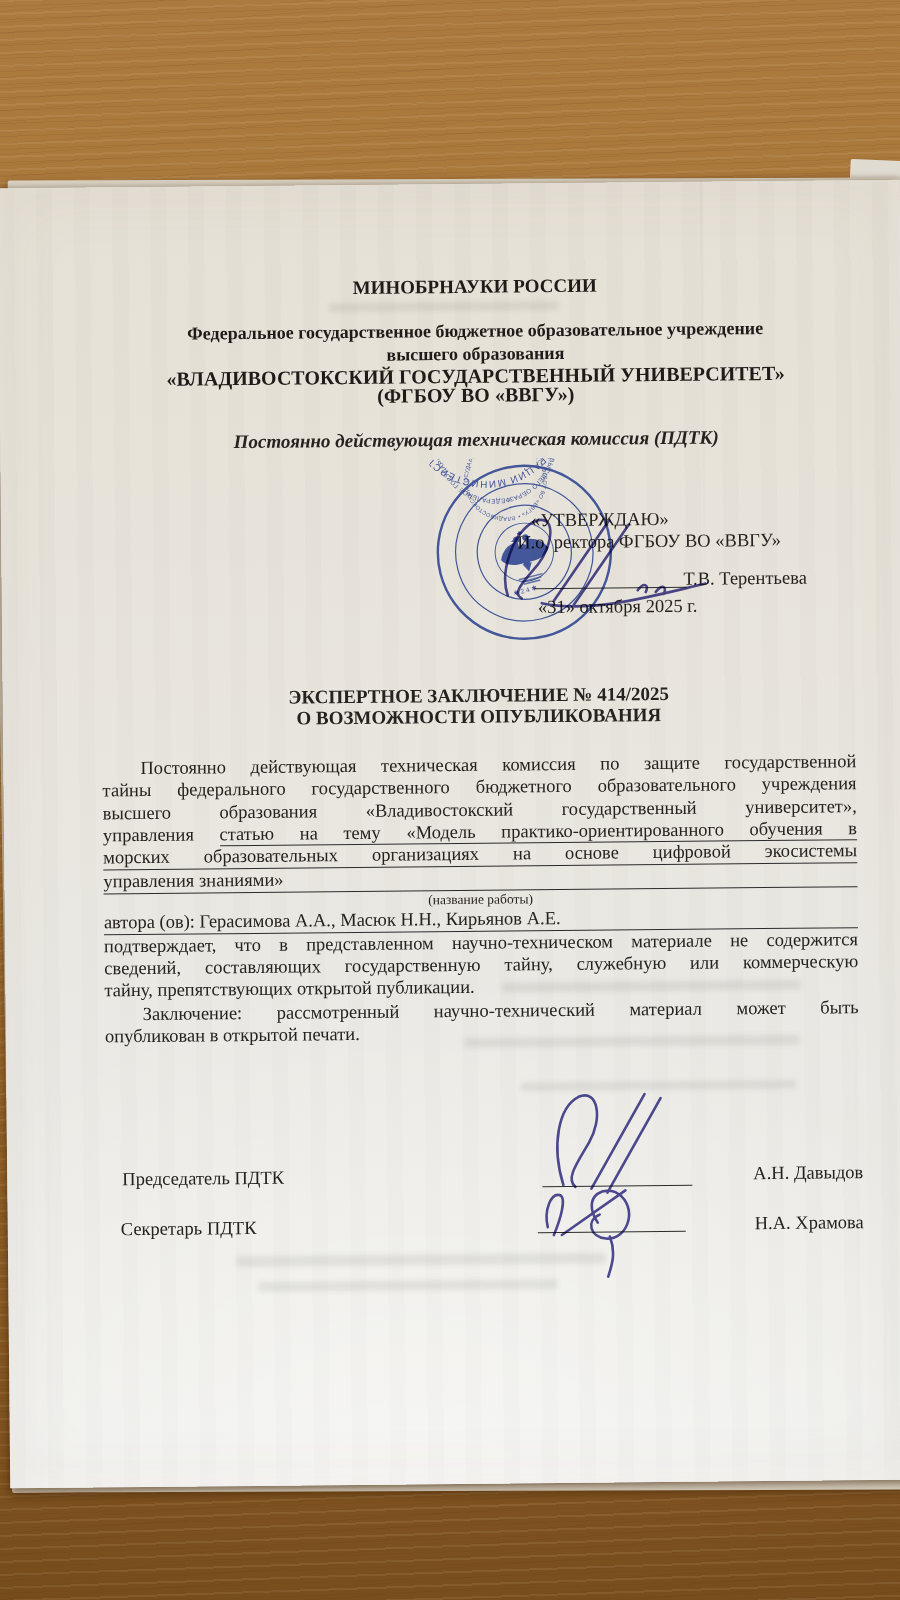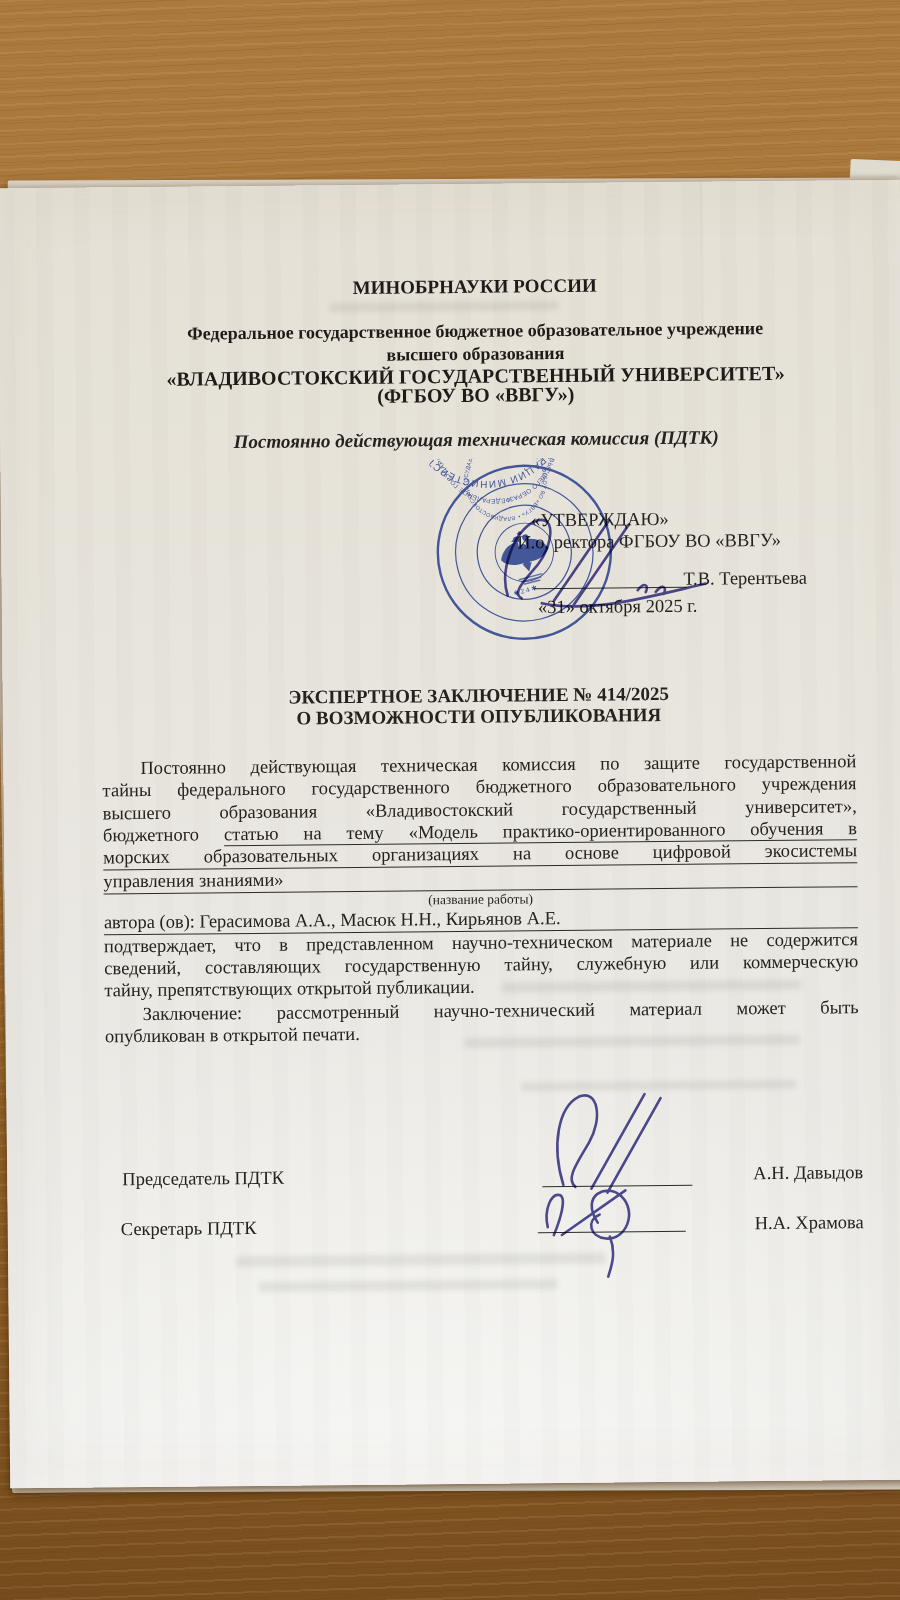--- a/index.html
+++ b/index.html
@@ -139,21 +139,21 @@
 
   <div class="abs col ctr b" style="top:501px;font-size:19px;line-height:21.3px">
     <div>ЭКСПЕРТНОЕ ЗАКЛЮЧЕНИЕ № 414/2025</div>
     <div>О ВОЗМОЖНОСТИ ОПУБЛИКОВАНИЯ</div>
   </div>
 
   <div class="abs col body-line" style="top:570px;line-height:22.3px">
     <div class="jl indent">Постоянно действующая техническая комиссия по защите государственной</div>
     <div class="jl">тайны федерального государственного бюджетного образовательного учреждения</div>
     <div class="jl">высшего образования «Владивостокский государственный университет»,</div>
-    <div class="jl"><span>бюджетного</span> <span class="u">статью на тему «Модель практико-ориентированного обучения в</span></div>
+    <div class="jl"><span>управления</span> <span class="u">статью на тему «Модель практико-ориентированного обучения в</span></div>
     <div class="jl u">морских образовательных организациях на основе цифровой экосистемы</div>
     <div class="full-u">управления знаниями»</div>
   </div>
 
   <div class="abs col ctr small-cap" style="top:708px">(название работы)</div>
 
   <div class="abs col body-line full-u" style="top:724px;height:23px;line-height:23px">автора (ов): Герасимова А.А., Масюк Н.Н., Кирьянов А.Е.</div>
 
   <div class="abs col body-line" style="top:748px;line-height:22.2px">
     <div class="jl">подтверждает, что в представленном научно-техническом материале не содержится</div>

